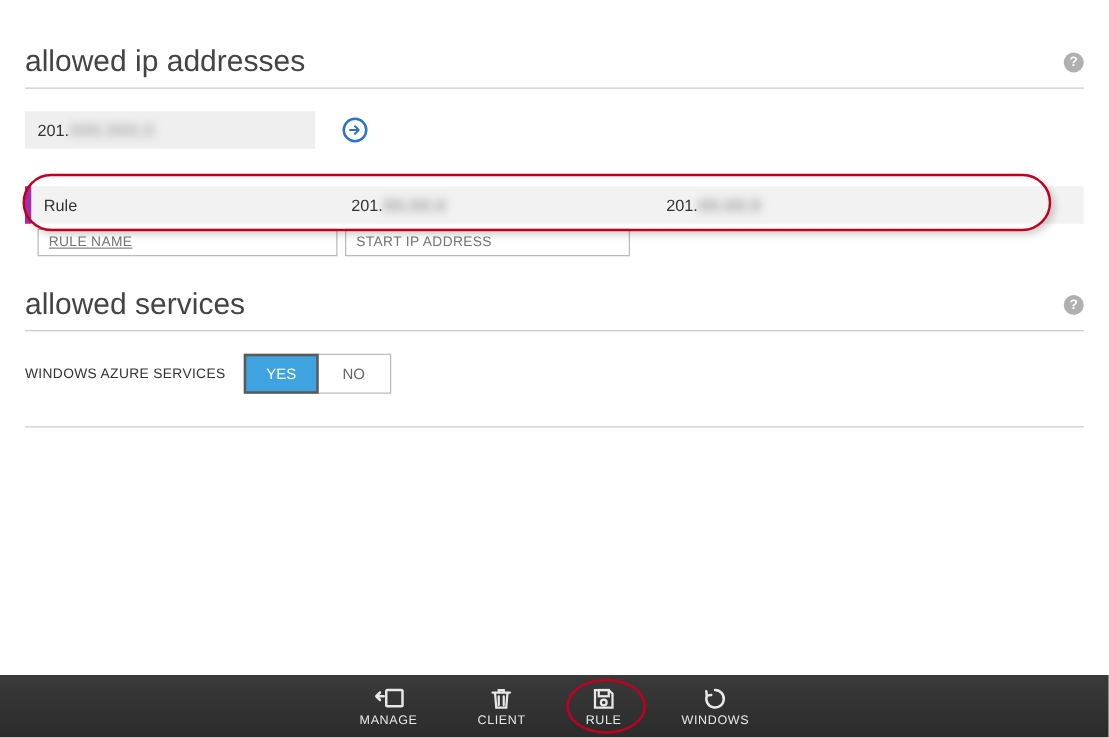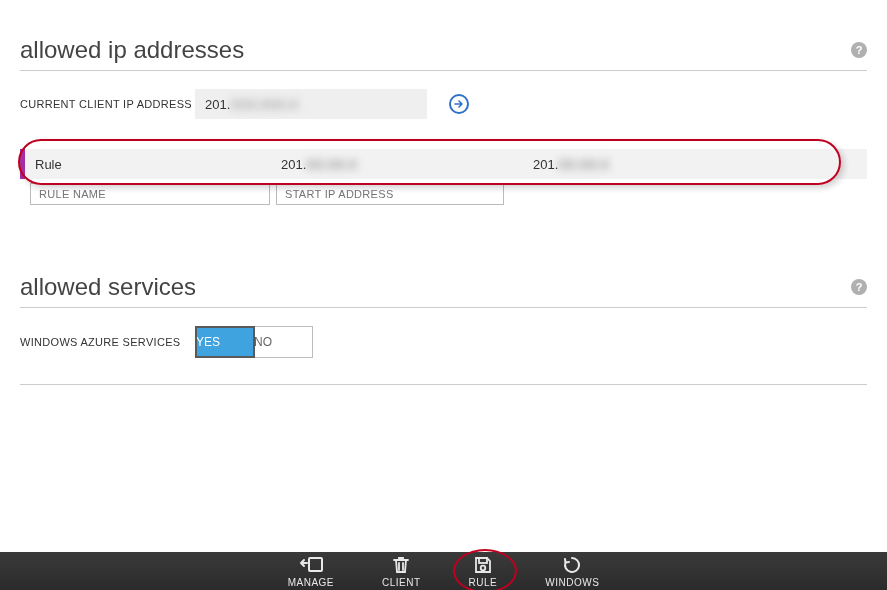--- a/index.html
+++ b/index.html
@@ -127,55 +127,56 @@
   .rule-input {
     height: 22px;
     border: 1px solid #bbb;
     font-size: 11px;
     color: #888;
     padding: 0 8px;
     font-family: "Segoe UI", Arial, sans-serif;
     text-transform: uppercase;
     letter-spacing: 0.3px;
   }
-  .rule-input.w1 { width: 240px; }
+  .rule-input.w1 { width: 240px; text-decoration: underline; }
   .rule-input.w2 { width: 228px; }
   .rule-input.w3 { width: 240px; }
 
   .divider {
     height: 1px;
     background: #ccc;
     margin: 16px 0 0 0;
   }
 
   .toggle {
     display: flex;
     border: 1px solid #bcbcbc;
   }
   .toggle-btn {
     width: 58px;
     height: 30px;
     display: flex;
     align-items: center;
+    justify-content: center;
     font-size: 12px;
     color: #666;
     cursor: pointer;
     font-family: "Segoe UI", Arial, sans-serif;
   }
   .toggle-btn.active {
     background: #3fa3e0;
     color: #fff;
     outline: 2px solid #5a5a5a;
     outline-offset: -1px;
   }
 
   .bottom-bar {
     position: absolute;
     bottom: 0; left: 0; right: 0;
-    height: 38px;
+    height: 50px;
     background: linear-gradient(#3a3a3a,#2b2b2b);
     display: flex;
     align-items: center;
     justify-content: center;
     gap: 48px;
   }
   .bar-item {
     display: flex;
     flex-direction: column;
     align-items: center;
@@ -200,21 +201,20 @@
 <body>
 
 <div class="content">
 
   <div class="section-title">
     <span>allowed ip addresses</span>
     <span class="help-icon">?</span>
   </div>
 
   <div class="row">
-    <div class="label-col">CURRENT CLIENT IP ADDRESS</div>
     <div class="ip-box">
       <span>201.</span>
       <span class="blur">XXX.XXX.X</span>
     </div>
     <div class="add-btn">
       <svg width="12" height="12" viewBox="0 0 12 12">
         <path d="M2 6h7M6 3l3 3-3 3" stroke="#2f73c7" stroke-width="1.6" fill="none" stroke-linecap="round" stroke-linejoin="round"></path>
       </svg>
     </div>
   </div>
@@ -234,21 +234,21 @@
         <span>201.</span>
         <span class="blur-span">XX.XX.X</span>
       </div>
     </div>
     <div class="input-row">
       <input class="rule-input w1" placeholder="RULE NAME" style="">
       <input class="rule-input w2" placeholder="START IP ADDRESS" style="">
     </div>
   </div>
 
-  <div class="section-title" style="margin-top:68px">
+  <div class="section-title" style="margin-top:25px">
     <span>allowed services</span>
     <span class="help-icon">?</span>
   </div>
 
   <div class="row">
     <div class="label-col">WINDOWS AZURE SERVICES</div>
     <div class="toggle">
       <div class="toggle-btn active">
         <span>YES</span>
       </div>

